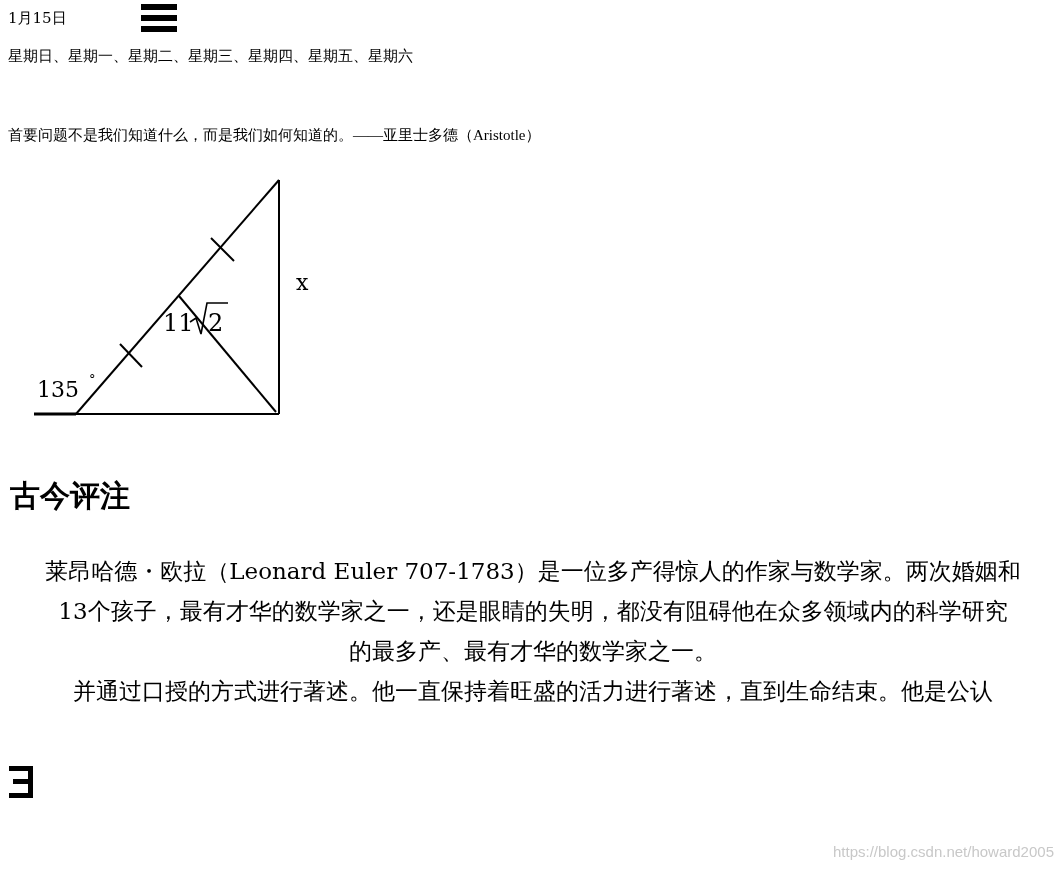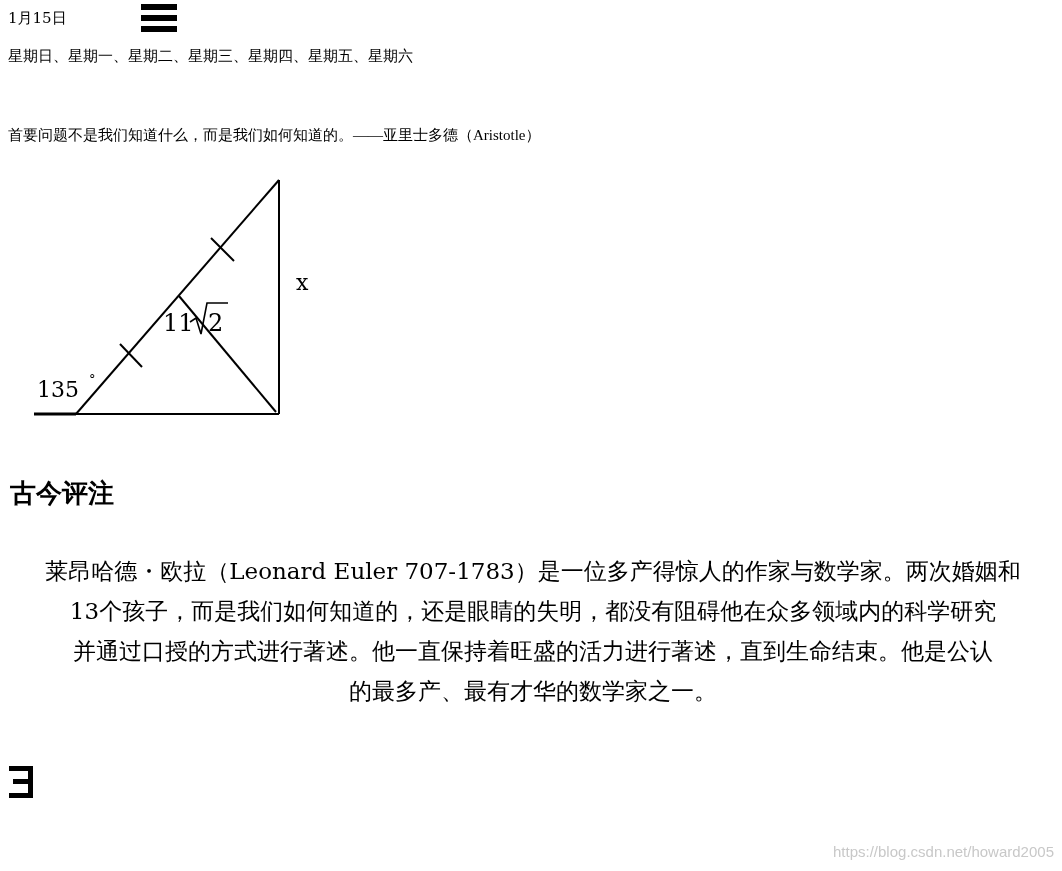--- a/index.html
+++ b/index.html
@@ -9,21 +9,21 @@
     color: #000;
   }
   .abs { position: absolute; white-space: nowrap; }
   .txt { font-size: 15px; line-height: 28px; }
   .date { left: 8px; top: 4px; }
   .trigram { position: absolute; left: 141px; top: 4px; width: 36px; height: 28px; }
   .trigram div { position: absolute; left: 0; width: 36px; height: 6px; background: #000; }
   .weekdays { left: 8px; top: 42px; }
   .quote { left: 8px; top: 121px; font-family: Liberation Serif, serif; }
   .figure { position: absolute; left: 0; top: 170px; width: 340px; height: 260px; }
-  .section-title { left: 10px; top: 476px; font-weight: bold; font-size: 26px; }
+  .section-title { left: 10px; top: 476px; font-weight: bold; font-size: 30px; }
   .para { position: absolute; left: 8px; top: 551px; width: 1050px; font-size: 23px; line-height: 40px; text-align: center; }
   .para span { display: block; white-space: nowrap; }
   .exists { position: absolute; left: 9px; top: 766px; width: 24px; height: 32px; }
   .exists div { position: absolute; background: #000; }
   .exists-desc { left: 8px; top: 827px; margin-top: 41px; }
   .watermark { right: 8px; top: 843px; font-family: "Liberation Sans", sans-serif; font-size: 15px; color: #c8c8c8; }
 </style>
 </head>
 <body>
 
@@ -58,23 +58,23 @@
   <text x="163" y="331" font-family="DejaVu Serif, serif" font-size="24">11</text>
   <path d="M190 322 L196 318 L201 334 L207 303 L228 303" stroke="#000" stroke-width="1.6" fill="none"></path>
   <text x="208" y="331" font-family="DejaVu Serif, serif" font-size="24">2</text>
   <text x="296" y="290" font-family="DejaVu Serif, serif" font-size="22">x</text>
 </svg>
 
 <div class="abs section-title">古今评注</div>
 
 <div class="para">
   <span>莱昂哈德・欧拉（Leonard Euler 707-1783）是一位多产得惊人的作家与数学家。两次婚姻和</span>
-  <span>13个孩子，而是我们如何知道的，还是眼睛的失明，都没有阻碍他在众多领域内的科学研究</span>
+  <span>13个孩子，最有才华的数学家之一，还是眼睛的失明，都没有阻碍他在众多领域内的科学研究</span>
+  <span>的最多产、最有才华的数学家之一。</span>
   <span>并通过口授的方式进行著述。他一直保持着旺盛的活力进行著述，直到生命结束。他是公认</span>
-  <span>的最多产、最有才华的数学家之一。</span>
 </div>
 
 <div class="exists">
   <div style="left:0;top:0;width:24px;height:5px"></div>
   <div style="left:4px;top:13px;width:20px;height:5px"></div>
   <div style="left:0;top:27px;width:24px;height:5px"></div>
   <div style="left:19px;top:0;width:5px;height:32px"></div>
 </div>
 
 <div class="abs txt exists-desc">这个符号意味着“存在”。</div>

